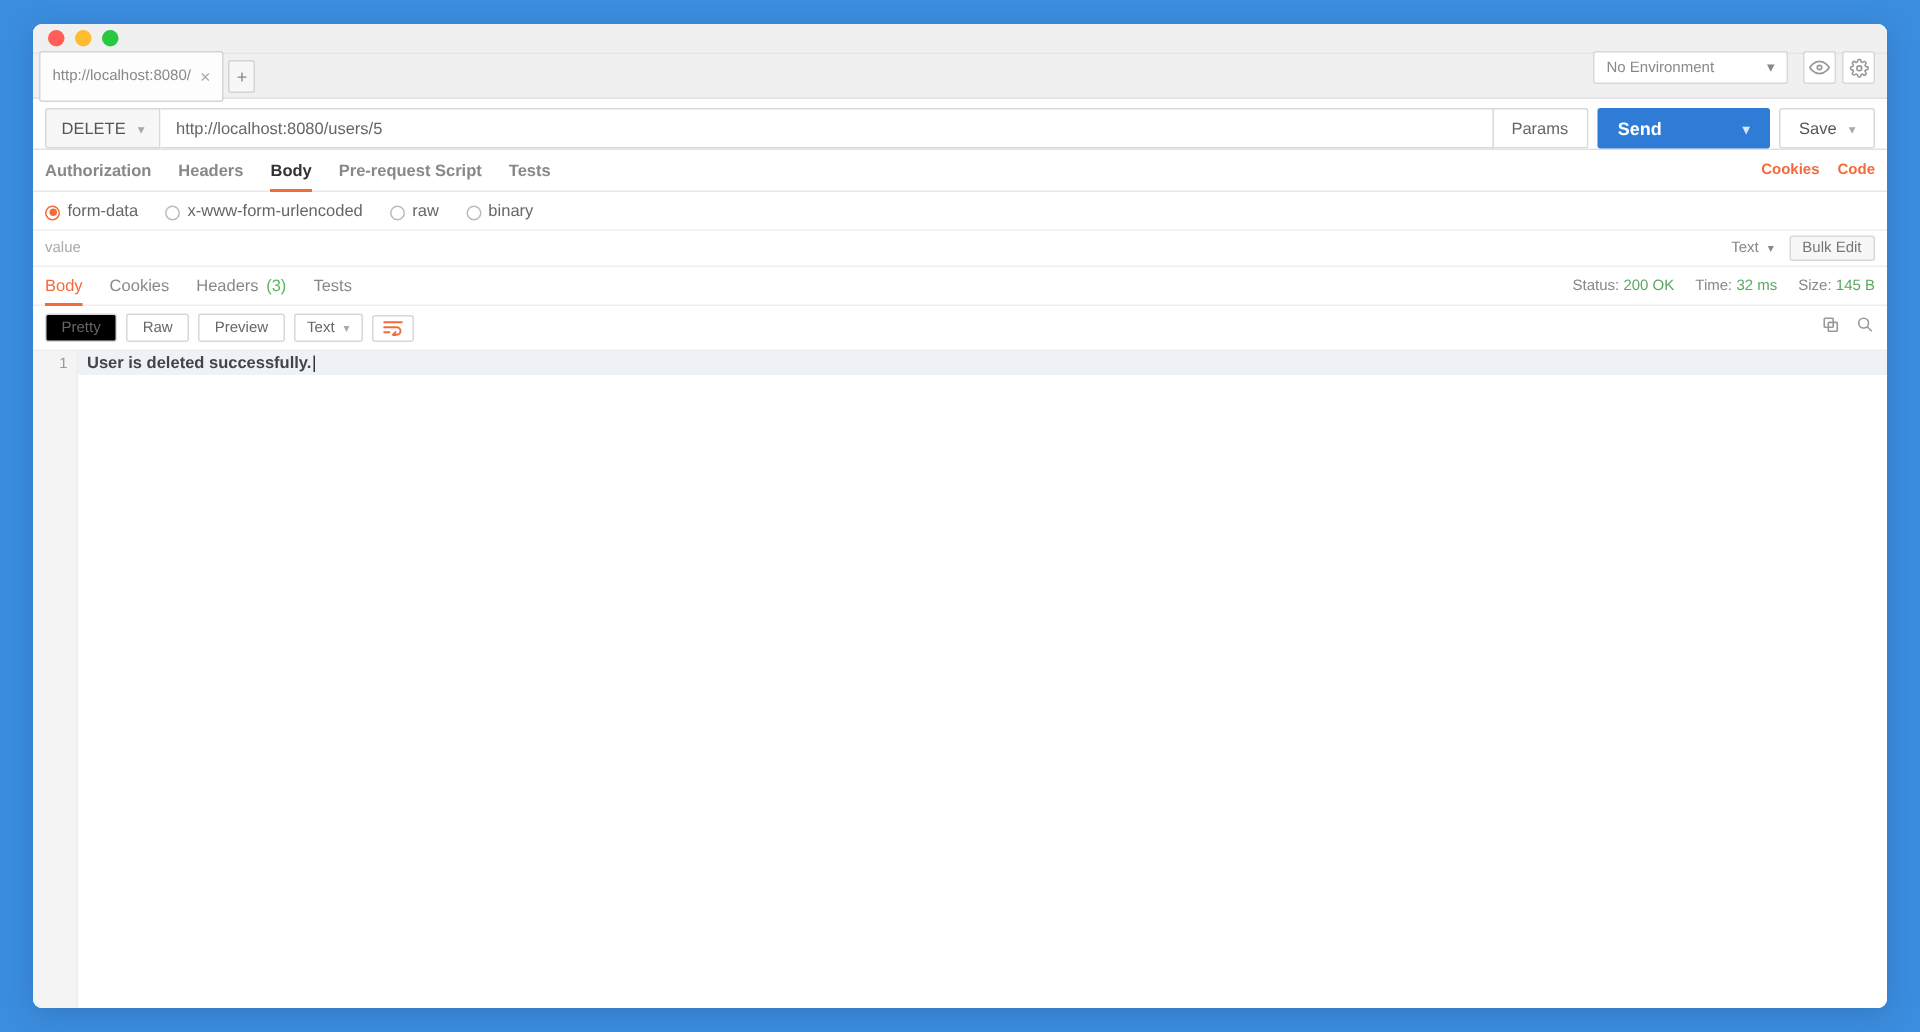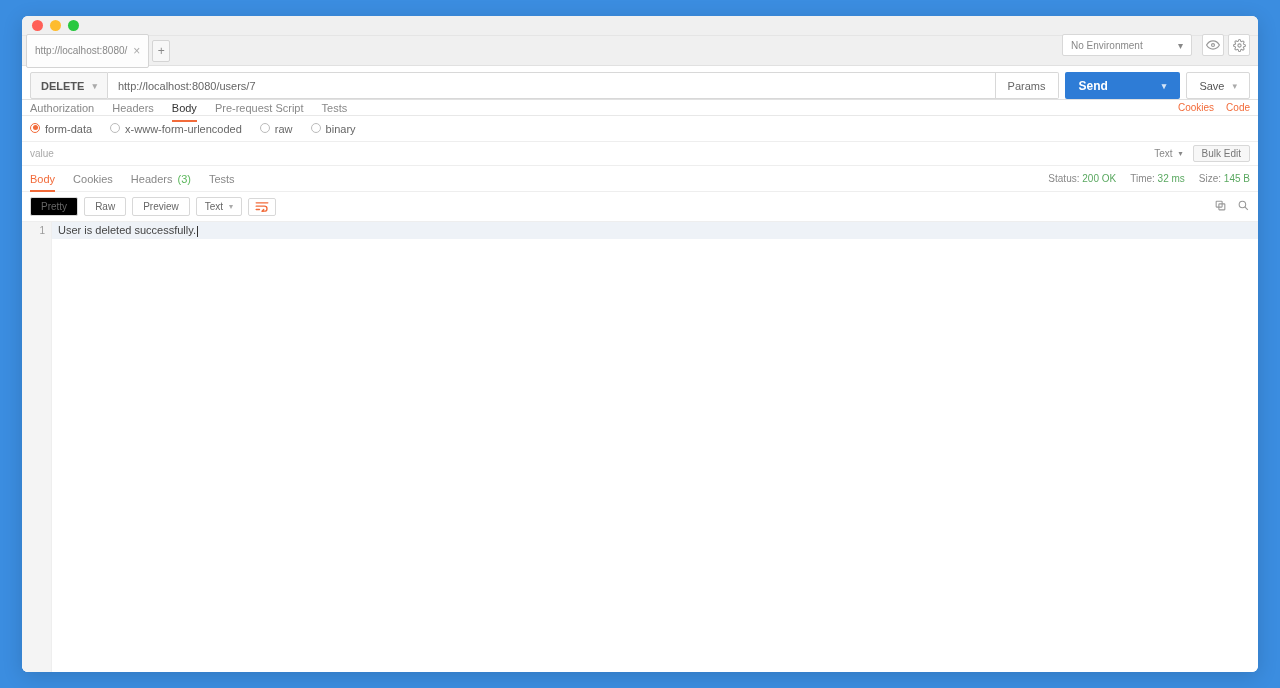--- a/index.html
+++ b/index.html
@@ -9,38 +9,38 @@
   .dot{width:11px;height:11px;border-radius:50%;margin-right:7px;}
   .red{background:#ff5f57;} .yellow{background:#febc2e;} .green{background:#28c840;}
   .tabbar{height:30px;background:#f0f0f0;border-bottom:1px solid #e1e1e1;display:flex;align-items:center;padding-left:4px;}
   .tab{height:22px;border:1px solid #d4d4d4;background:#fdfdfd;display:flex;align-items:center;padding:16px 8px;font-size:10px;color:#888;border-radius:2px;margin-right:3px;}
   .tab .close{margin-left:6px;color:#aaa;font-size:12px;line-height:1;}
   .newtab{width:18px;height:22px;border:1px solid #d4d4d4;background:#f7f7f7;display:flex;align-items:center;justify-content:center;color:#888;border-radius:2px;font-size:12px;}
   .envrow{position:absolute;right:8px;top:12px;height:28px;display:flex;align-items:flex-end;}
   .envsel{width:130px;height:22px;border:1px solid #d8d8d8;background:#fff;display:flex;align-items:center;justify-content:space-between;padding:0 8px;font-size:10px;color:#888;border-radius:2px;margin-right:6px;}
   .iconbtn{width:22px;height:22px;border:1px solid #d8d8d8;border-radius:2px;display:flex;align-items:center;justify-content:center;color:#999;margin-left:4px;background:#fff;}
   .reqbar{height:28px;display:flex;align-items:stretch;border-bottom:1px solid #e1e1e1;padding:0 8px;margin-top:6px;}
-  .method{display:flex;align-items:center;border:1px solid #d8d8d8;background:#f7f7f7;padding:0 10px;font-size:11px;color:#555;font-weight:700;border-radius:2px 0 0 2px;}
+  .method{display:flex;align-items:center;border:1px solid #d8d8d8;background:#f7f7f7;padding:0 10px;font-size:11px;color:#555;font-weight:400;border-radius:2px 0 0 2px;}
   .method .chev{margin-left:8px;color:#aaa;font-size:9px;}
   .urlinput{flex:1;border:1px solid #d8d8d8;border-left:none;padding:0 10px;font-size:11px;color:#666;display:flex;align-items:center;background:#fff;}
   .params{border:1px solid #d8d8d8;border-left:none;padding:0 12px;display:flex;align-items:center;font-size:11px;color:#666;background:#fff;border-radius:0 2px 2px 0;margin-right:6px;}
   .sendbtn{background:#2e7cd6;color:#fff;display:flex;align-items:center;padding:0 14px;font-size:12px;font-weight:600;border-radius:2px;margin-right:6px;gap:44px;}
   .sendbtn .chev{margin-left:10px;font-size:9px;opacity:.8;}
   .savebtn{border:1px solid #d8d8d8;display:flex;align-items:center;padding:0 12px;font-size:11px;color:#555;border-radius:2px;}
   .savebtn .chev{margin-left:8px;font-size:9px;color:#aaa;}
-  .reqtabs{height:16px;display:flex;align-items:center;padding:0 8px;border-bottom:1px solid #e8e8e8;font-size:11px;color:#888;}
+  .reqtabs{height:28px;display:flex;align-items:center;padding:0 8px;border-bottom:1px solid #e8e8e8;font-size:11px;color:#888;font-weight:bold;}
   .reqtabs .t{margin-right:18px;cursor:pointer;}
   .reqtabs .t.active{color:#333;border-bottom:2px solid #f26b3a;padding-bottom:6px;margin-bottom:-8px;}
   .reqtabs .right{margin-left:auto;display:flex;}
   .reqtabs .right span{color:#f26b3a;margin-left:12px;font-size:10px;}
   .bodytype{height:26px;display:flex;align-items:center;padding:0 8px;font-size:11px;color:#666;border-bottom:1px solid #eee;}
   .radio{width:10px;height:10px;border:1px solid #bbb;border-radius:50%;margin-right:5px;display:inline-block;position:relative;}
   .radio.sel{border-color:#f26b3a;}
   .radio.sel::after{content:"";position:absolute;inset:1.5px;background:#f26b3a;border-radius:50%;}
-  .rlabel{margin-right:18px;display:flex;align-items:flex-start;}
+  .rlabel{margin-right:18px;display:flex;align-items:flex-end;}
   .kvhead{height:24px;display:flex;align-items:center;padding:0 8px;font-size:10px;color:#aaa;border-bottom:1px solid #eee;}
   .kvhead .kcol{flex:0 0 540px;padding-left:24px;}
   .kvhead .vcol{flex:1;}
   .kvhead .typecol{display:flex;align-items:center;color:#888;margin-right:10px;}
   .bulkedit{border:1px solid #d8d8d8;padding:2px 8px;font-size:10px;color:#777;border-radius:2px;background:#f7f7f7;}
   .resptabs{height:26px;display:flex;align-items:center;padding:0 8px;border-bottom:1px solid #eee;font-size:11px;color:#888;}
   .resptabs .t{margin-right:18px;cursor:pointer;}
   .resptabs .t.active{color:#f26b3a;border-bottom:2px solid #f26b3a;padding-bottom:5px;margin-bottom:-7px;}
   .resptabs .cnt{color:#5cb85c;margin-left:2px;}
   .status{margin-left:auto;font-size:10px;color:#888;display:flex;gap:14px;}
@@ -49,21 +49,21 @@
   .viewbar{height:30px;display:flex;align-items:center;padding:0 8px;border-bottom:1px solid #eee;gap:6px;}
   .vbtn{border:1px solid #d8d8d8;padding:3px 10px;font-size:10px;color:#666;border-radius:2px;background:#fff;}
   .vbtn.active{background:#000000;}
   .vsel{border:1px solid #d8d8d8;padding:3px 8px;font-size:10px;color:#666;border-radius:2px;display:flex;align-items:center;}
   .vsel .chev{margin-left:6px;font-size:8px;color:#aaa;}
   .wrapbtn{border:1px solid #d8d8d8;padding:3px 6px;border-radius:2px;display:flex;align-items:center;}
   .wrapbtn svg{display:block;}
   .viewbar .right{margin-left:auto;display:flex;gap:10px;color:#999;}
   .respbody{flex:1;display:flex;overflow:auto;background:#fff;}
   .gutter{width:30px;background:#f4f4f4;border-right:1px solid #eee;font-size:10px;color:#999;text-align:right;padding:3px 6px;font-family:Menlo,Consolas,monospace;}
-  .content{flex:1;font-size:11px;color:#444;font-family:Menlo,Consolas,monospace;}
+  .content{flex:1;font-size:11px;color:#444;font-family:Menlo,Consolas,monospace;font-weight:bold;}
   .content .line{padding:2px 6px;background:#eef2f7;}
   .content .cursor{display:inline-block;width:0;border-right:1px solid #333;height:11px;vertical-align:middle;margin-left:1px;}
   .chev{display:inline-block;}
 </style>
 </head>
 <body>
 
 <div class="window">
   <div class="titlebar">
     <span class="dot red"></span>
@@ -96,21 +96,21 @@
       </div>
     </div>
   </div>
 
   <div class="reqbar">
     <div class="method">
       <span>DELETE</span>
       <span class="chev">▾</span>
     </div>
     <div class="urlinput">
-      <span>http://localhost:8080/users/7</span>
+      <span>http://localhost:8080/users/5</span>
     </div>
     <div class="params">
       <span>Params</span>
     </div>
     <div class="sendbtn">
       <span>Send</span>
       <span class="chev">▾</span>
     </div>
     <div class="savebtn">
       <span>Save</span>

